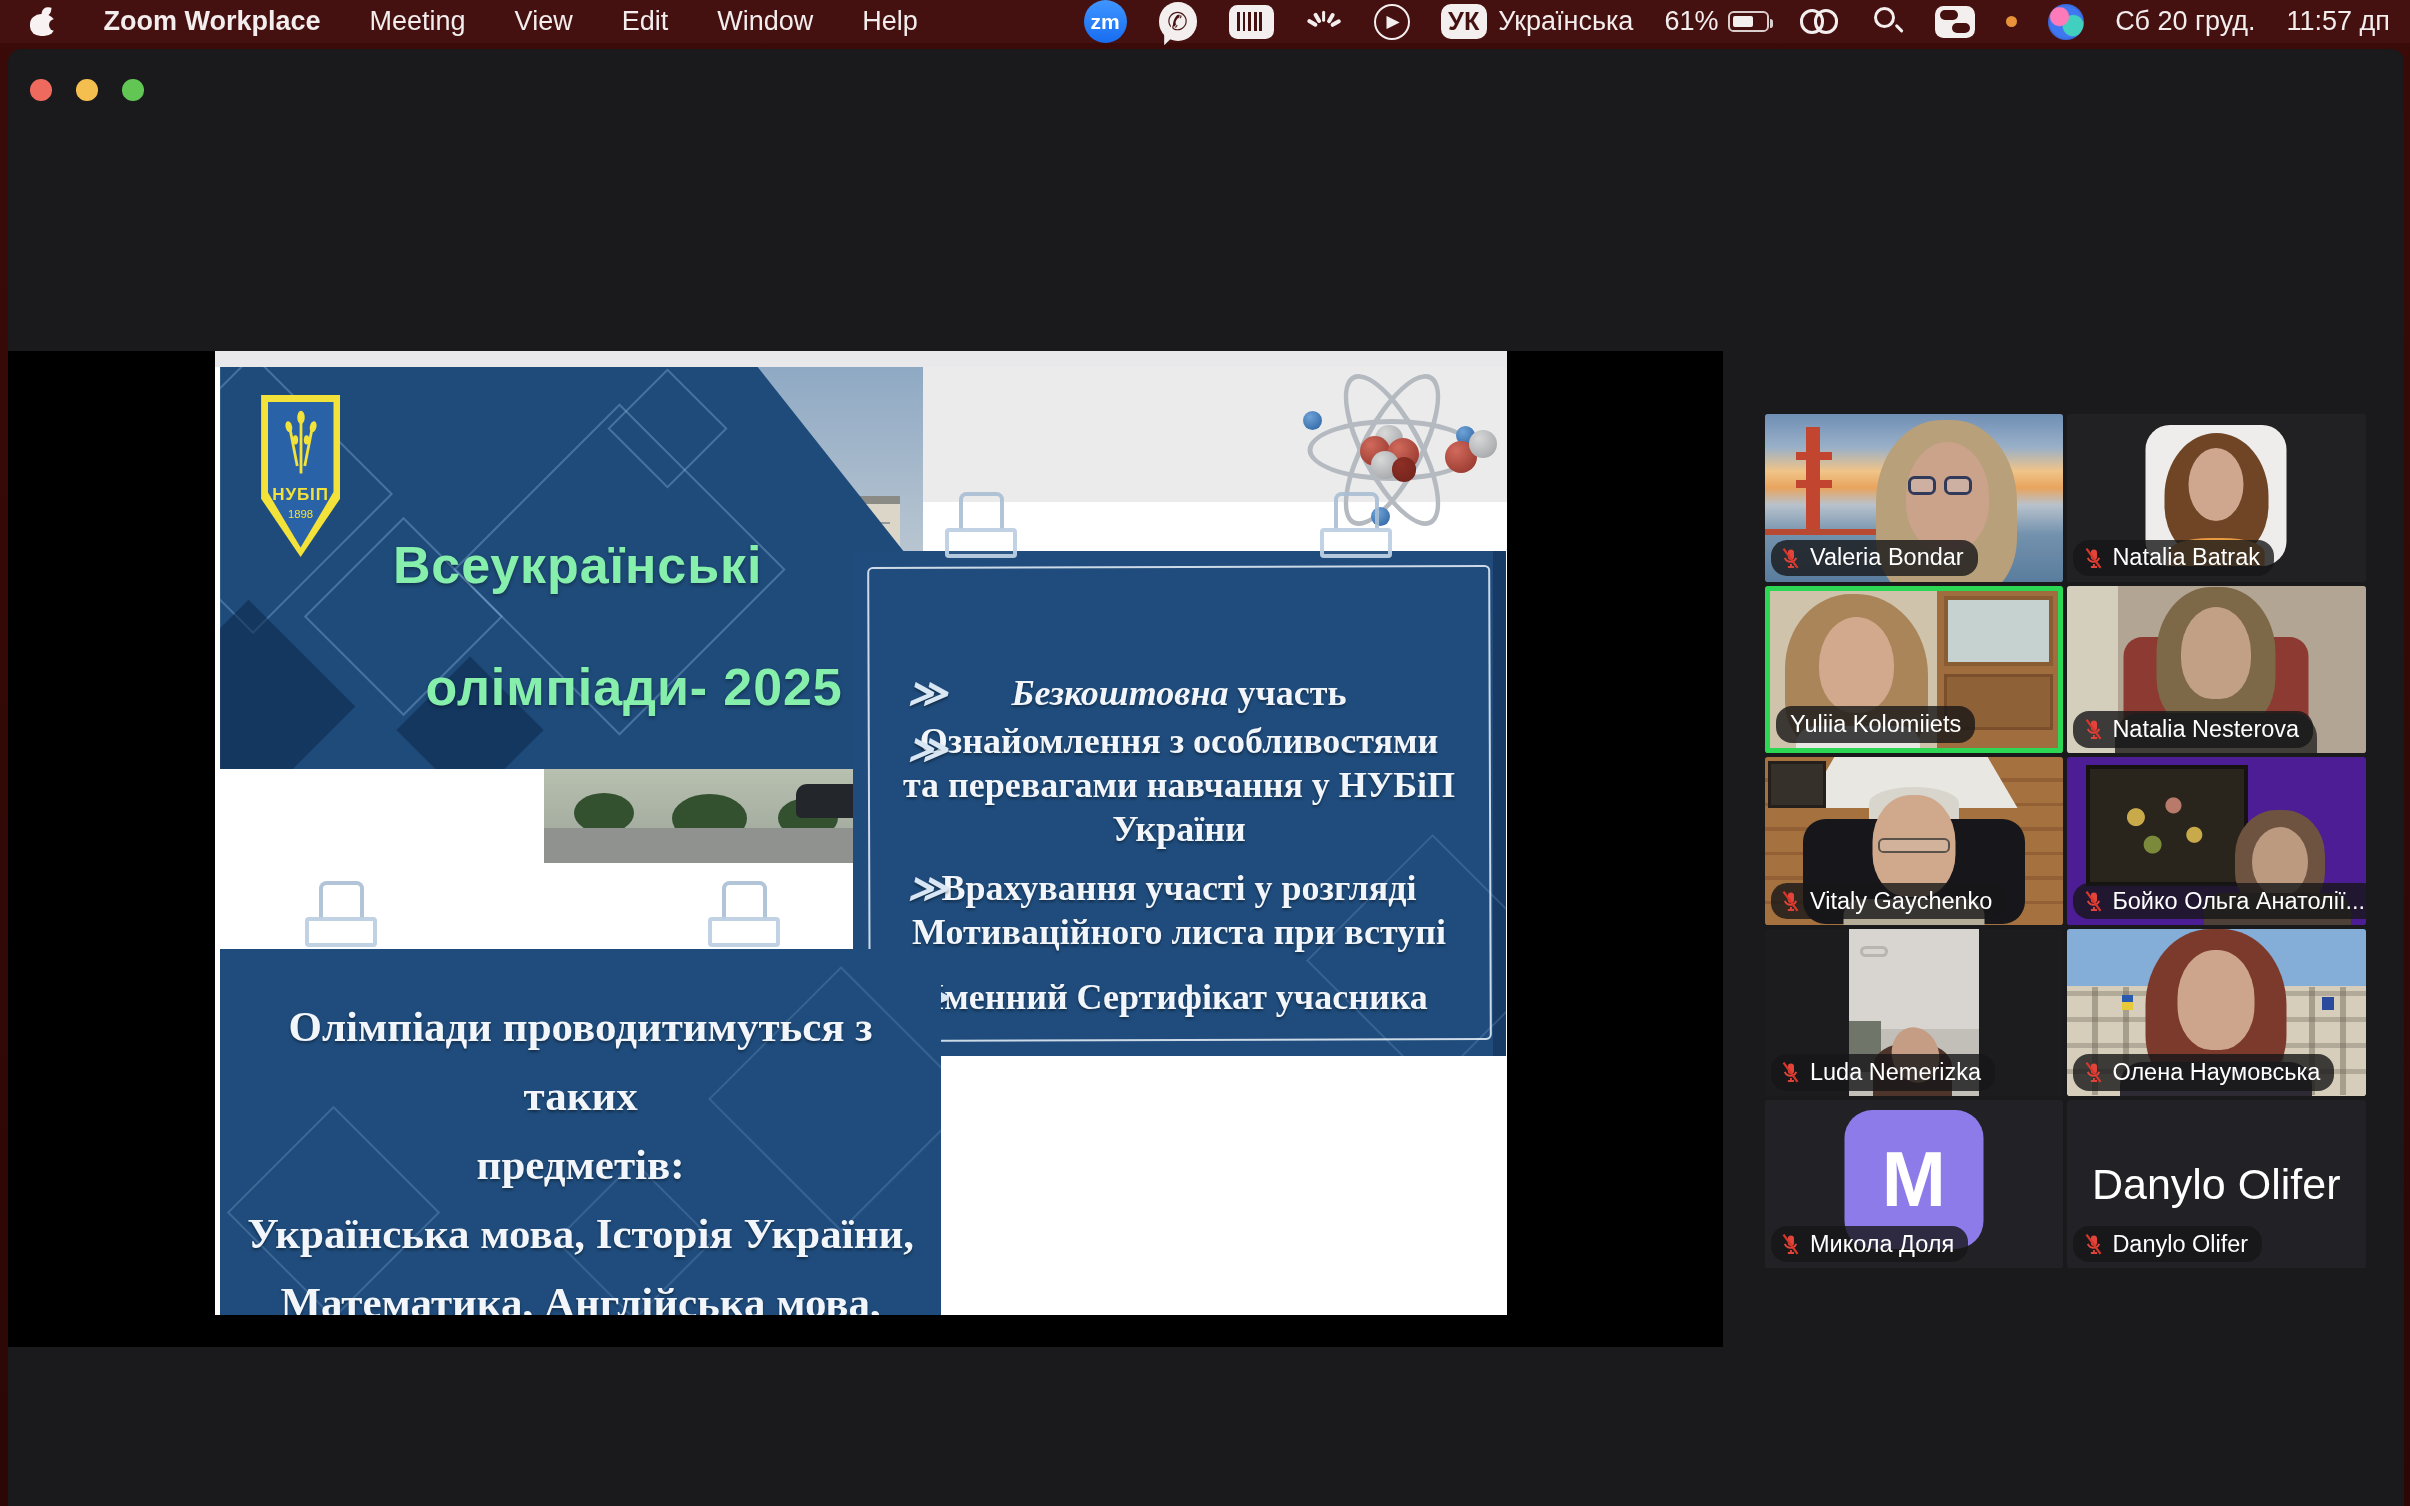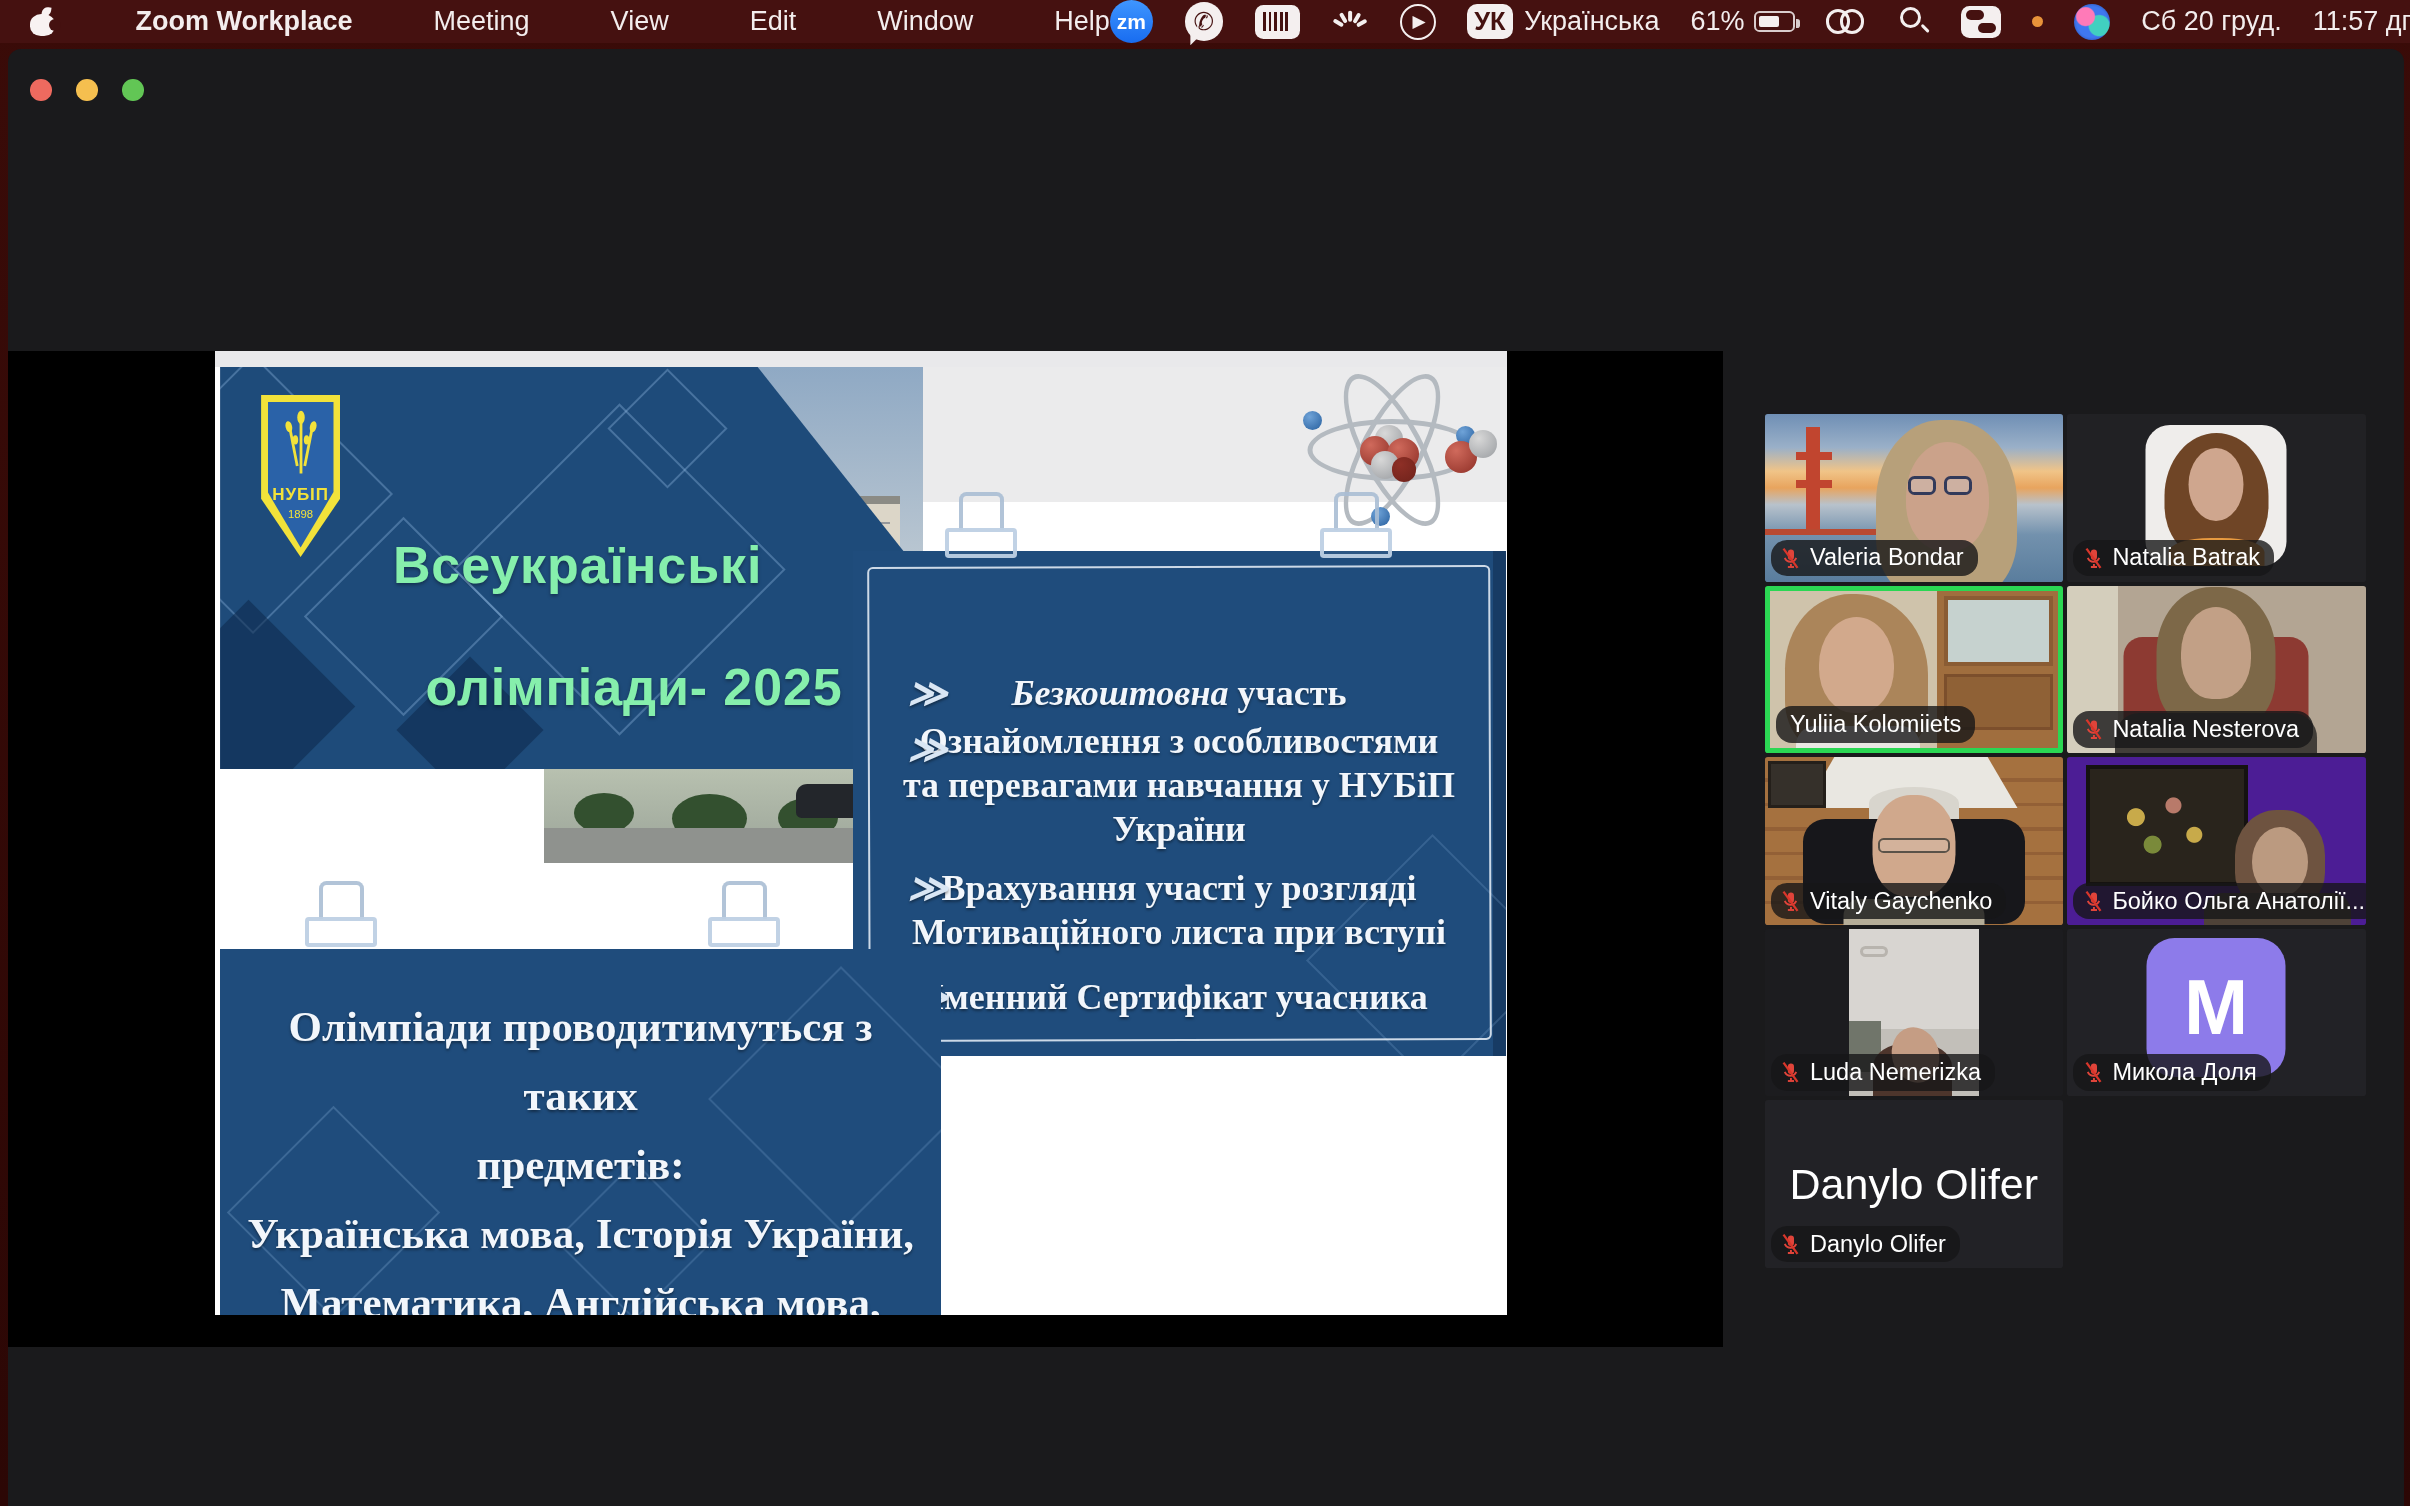--- a/index.html
+++ b/index.html
@@ -9,21 +9,21 @@
     font-family:"Liberation Sans", sans-serif;-webkit-font-smoothing:antialiased;}
 
   
   .menubar{position:absolute;left:0;top:0;width:2411px;height:43px;background:#451110;
     display:flex;align-items:center;color:#f3eded;font-size:27px;}
   .mb-left{display:flex;align-items:center;gap:49px;padding-left:30px;}
   .apple{position:relative;width:24.5px;height:28px;}
   .apple .body{position:absolute;left:0;top:6.6px;width:24.5px;height:21.7px;background:#f8f2f2;border-radius:46% 46% 44% 44%;}
   .apple .leaf{position:absolute;left:12.2px;top:-0.9px;width:8.5px;height:8.5px;background:#f8f2f2;border-radius:70% 0 70% 0;transform:rotate(8deg);}
   .apple .bite{position:absolute;right:-6.6px;top:11.3px;width:12.2px;height:12.2px;background:#451110;border-radius:50%;}
-  .mb-item{white-space:nowrap;margin-left:32px;}
+  .mb-item{white-space:nowrap;}
   .mb-item.bold{font-weight:bold;}
   .mb-right{margin-left:auto;display:flex;align-items:center;gap:31px;padding-right:21px;}
   .zm-badge{width:43px;height:43px;border-radius:50%;background:linear-gradient(180deg,#3f96ff,#186cf0);
     display:flex;align-items:center;justify-content:center;color:#fff;font-size:21px;font-weight:bold;}
   .viber{position:relative;width:40px;height:40px;}
   .viber .bub{position:absolute;inset:0.9px;background:#f4efef;border-radius:50%;}
   .viber .tail{position:absolute;left:6.6px;bottom:-3.8px;width:11.3px;height:11.3px;background:#f4efef;clip-path:polygon(0 0,100% 0,0 100%);}
   .viber .ph{position:absolute;inset:0;display:flex;align-items:center;justify-content:center;color:#451110;font-size:24.5px;}
   .barcode{width:45px;height:34px;border-radius:8.5px;background:#f4efef;
     display:flex;align-items:center;justify-content:center;}
@@ -526,20 +526,38 @@
               <rect x="9" y="3" width="7" height="12" rx="3.5" fill="#e0443a"></rect>
               <path d="M5.5 12.5a7 7 0 0 0 13 0" stroke="#e0443a" stroke-width="2.2" fill="none"></path>
               <line x1="12.5" y1="19.5" x2="12.5" y2="23" stroke="#e0443a" stroke-width="2.2"></line>
               <line x1="9" y1="23" x2="16" y2="23" stroke="#e0443a" stroke-width="2.2"></line>
               <line x1="4" y1="2" x2="20" y2="24" stroke="#d8362b" stroke-width="2.6"></line>
             </svg>
           <span>Luda Nemerizka</span>
         </div>
       </div>
 
+      <div class="tile t-olena">
+        <div class="art bwin"></div>
+          <div class="art flag1"></div>
+          <div class="art flag2"></div>
+        <div class="art hair"></div>
+          <div class="art face"></div>
+          <div class="art body"></div>
+        <div class="label">
+          <svg class="mic" width="21" height="24.5" viewBox="0 0 24 26">
+              <rect x="9" y="3" width="7" height="12" rx="3.5" fill="#e0443a"></rect>
+              <path d="M5.5 12.5a7 7 0 0 0 13 0" stroke="#e0443a" stroke-width="2.2" fill="none"></path>
+              <line x1="12.5" y1="19.5" x2="12.5" y2="23" stroke="#e0443a" stroke-width="2.2"></line>
+              <line x1="9" y1="23" x2="16" y2="23" stroke="#e0443a" stroke-width="2.2"></line>
+              <line x1="4" y1="2" x2="20" y2="24" stroke="#d8362b" stroke-width="2.6"></line>
+            </svg>
+          <span>Олена Наумовська</span>
+        </div>
+      </div>
 
       <div class="tile t-mykola">
         <div class="art mavatar">M</div>
         <div class="label">
           <svg class="mic" width="21" height="24.5" viewBox="0 0 24 26">
               <rect x="9" y="3" width="7" height="12" rx="3.5" fill="#e0443a"></rect>
               <path d="M5.5 12.5a7 7 0 0 0 13 0" stroke="#e0443a" stroke-width="2.2" fill="none"></path>
               <line x1="12.5" y1="19.5" x2="12.5" y2="23" stroke="#e0443a" stroke-width="2.2"></line>
               <line x1="9" y1="23" x2="16" y2="23" stroke="#e0443a" stroke-width="2.2"></line>
               <line x1="4" y1="2" x2="20" y2="24" stroke="#d8362b" stroke-width="2.6"></line>

